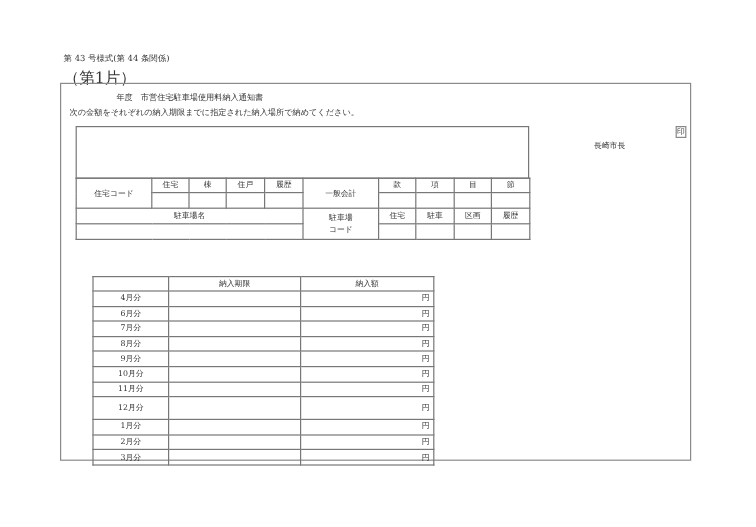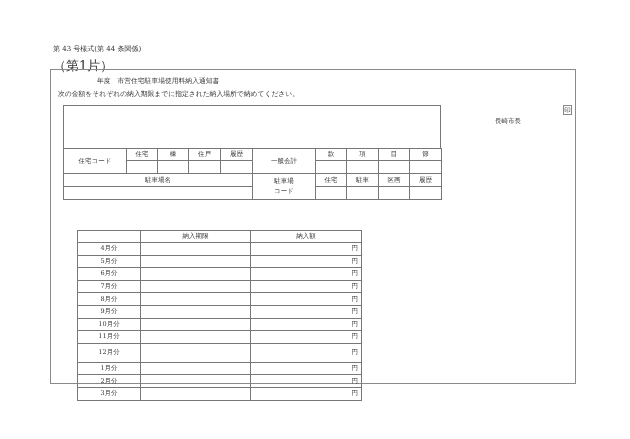--- a/index.html
+++ b/index.html
@@ -99,25 +99,20 @@
     <td></td>
     <td>納入期限</td>
     <td>納入額</td>
   </tr>
   <tr style="height:12.6px">
     <td>4月分</td>
     <td></td>
     <td class="right"><span></span><span>円</span></td>
   </tr>
   <tr style="height:12.6px">
-    <td>5月分</td>
-    <td></td>
-    <td class="right"><span></span><span>円</span></td>
-  </tr>
-  <tr style="height:12.6px">
     <td>6月分</td>
     <td></td>
     <td class="right"><span></span><span>円</span></td>
   </tr>
   <tr style="height:12.6px">
     <td>7月分</td>
     <td></td>
     <td class="right"><span></span><span>円</span></td>
   </tr>
   <tr style="height:12.6px">

